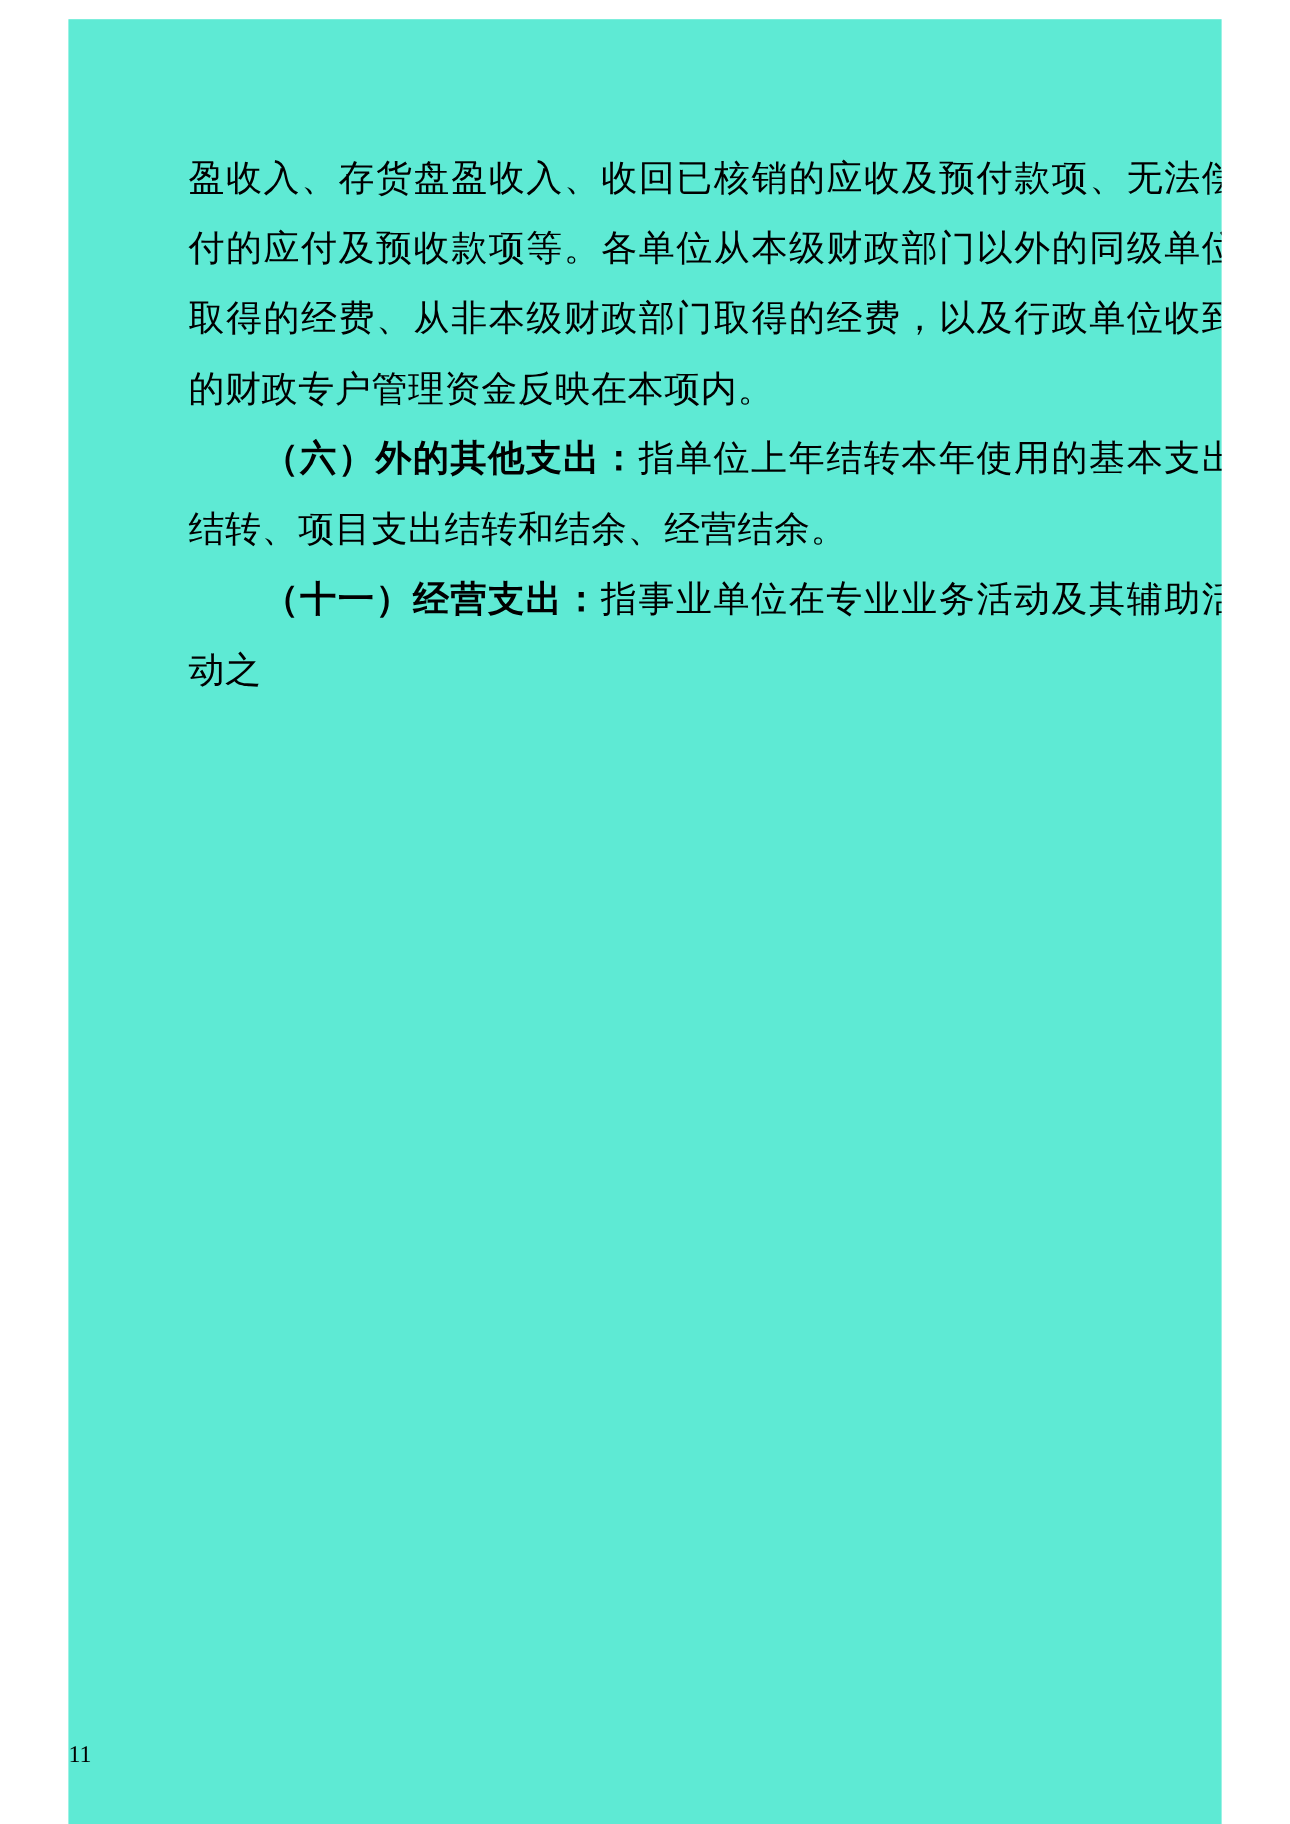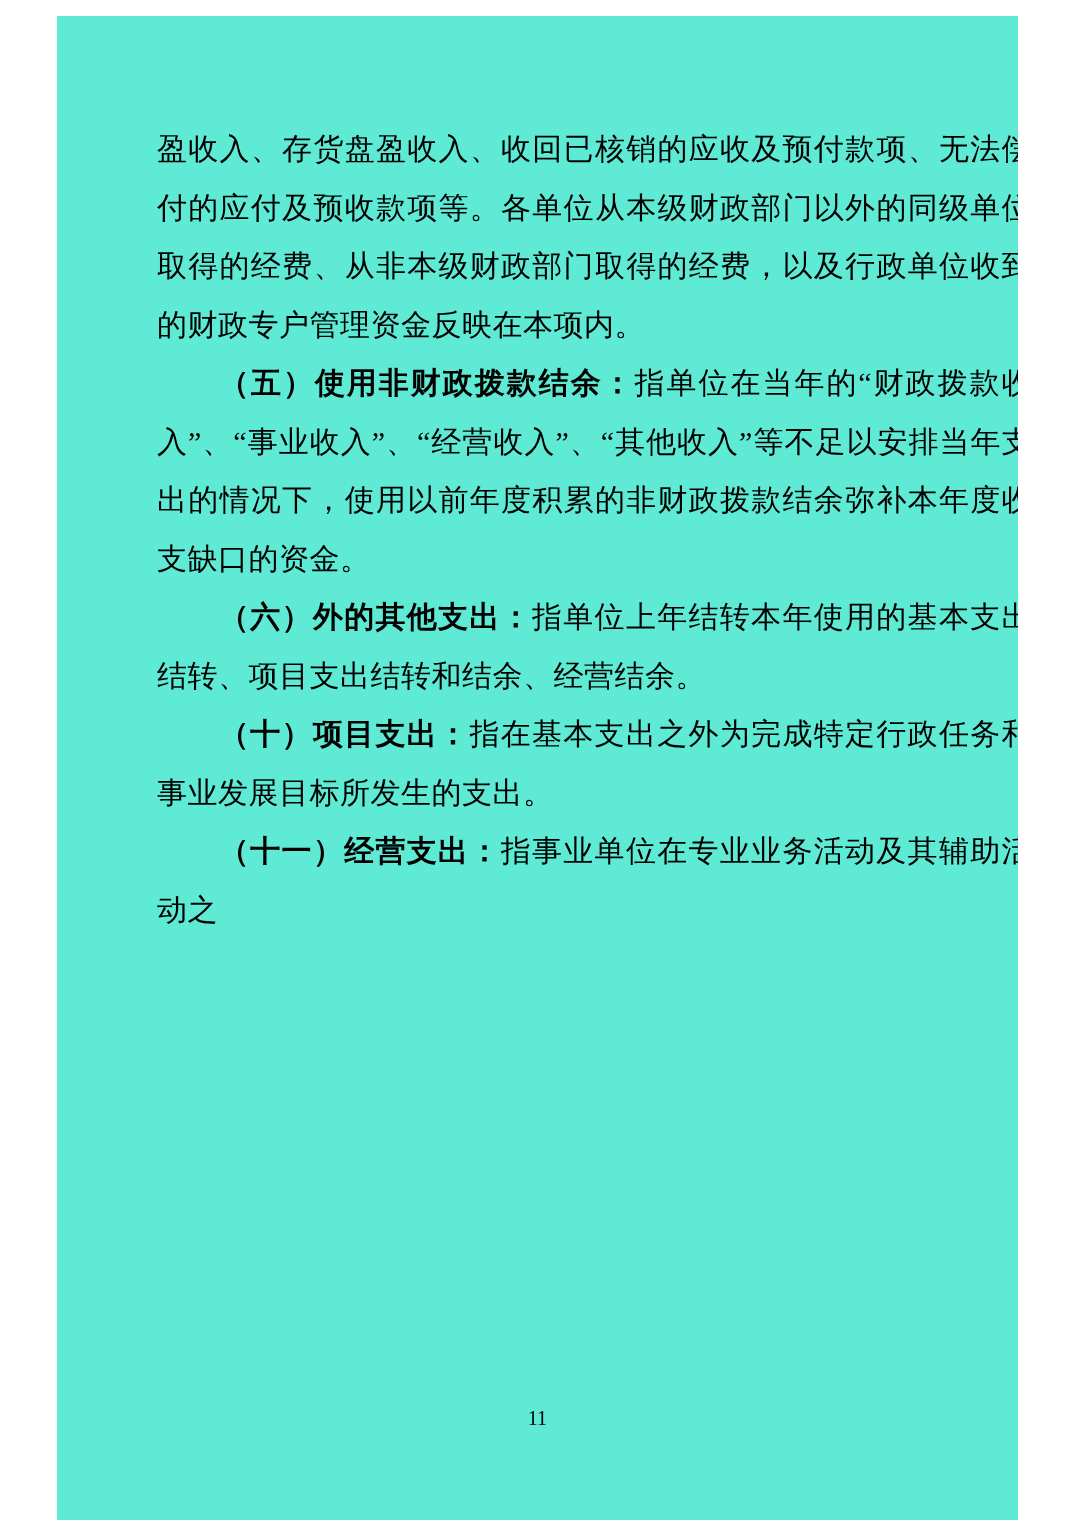--- a/index.html
+++ b/index.html
@@ -35,49 +35,47 @@
     word-break: break-all;
   }
   p.para.indent {
     text-indent: 62px;
   }
   .lead {
     font-weight: bold;
   }
   .page-footer {
     position: absolute;
-    top: 1389px;
+    top: 1433px;
     left: 0;
     width: 100%;
-    text-align: center;
+    text-align: left;
   }
   .page-number {
     font-size: 20px;
     line-height: 26px;
     color: #000000;
     font-family: "Liberation Serif", "DejaVu Serif", serif;
   }
 </style>
 </head>
 <body>
 
 <div class="page">
 
   <main class="body-text">
 
     <p class="para"><span class="lead"></span><span>盈收入、存货盘盈收入、收回已核销的应收及预付款项、无法偿付的应付及预收款项等。各单位从本级财政部门以外的同级单位取得的经费、从非本级财政部门取得的经费，以及行政单位收到的财政专户管理资金反映在本项内。</span></p>
 
-    <p class="para indent"><span class="lead">（五）使用非财政拨款结余：</span><span>指单位在当年的“财政拨款收入”、“事业收入”、“经营收入”、“其他收入”等不足以安排当年支出的情况下，使用以前年度积累的非财政拨款结余弥补本年度收支缺口的资金。</span></p>
 
     <p class="para indent"><span class="lead">（六）外的其他支出：</span><span>指单位上年结转本年使用的基本支出结转、项目支出结转和结余、经营结余。</span></p>
 
 
 
 
-    <p class="para indent"><span class="lead">（十）项目支出：</span><span>指在基本支出之外为完成特定行政任务和事业发展目标所发生的支出。</span></p>
 
     <p class="para indent"><span class="lead">（十一）经营支出：</span><span>指事业单位在专业业务活动及其辅助活动之</span></p>
 
   </main>
 
   <footer class="page-footer">
     <span class="page-number">11</span>
   </footer>
 
 </div>

